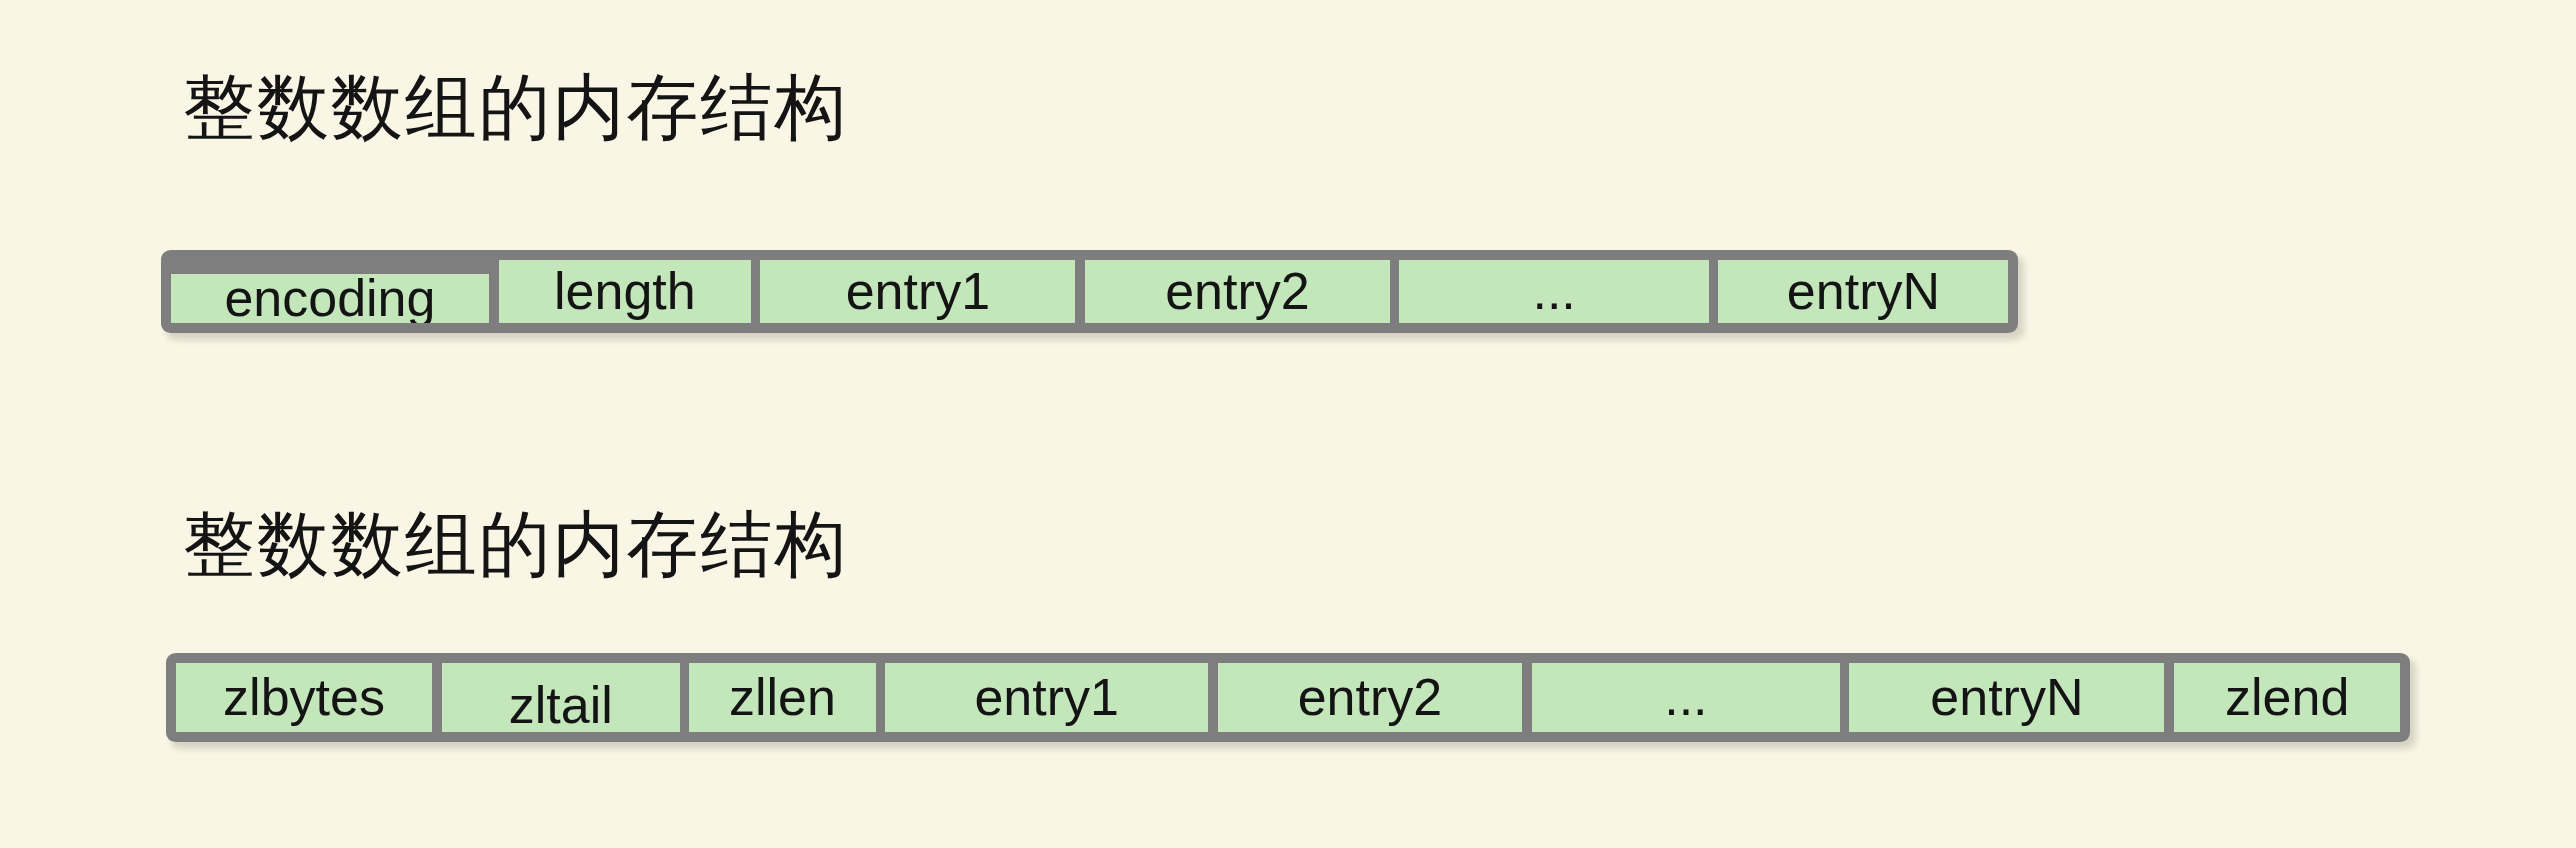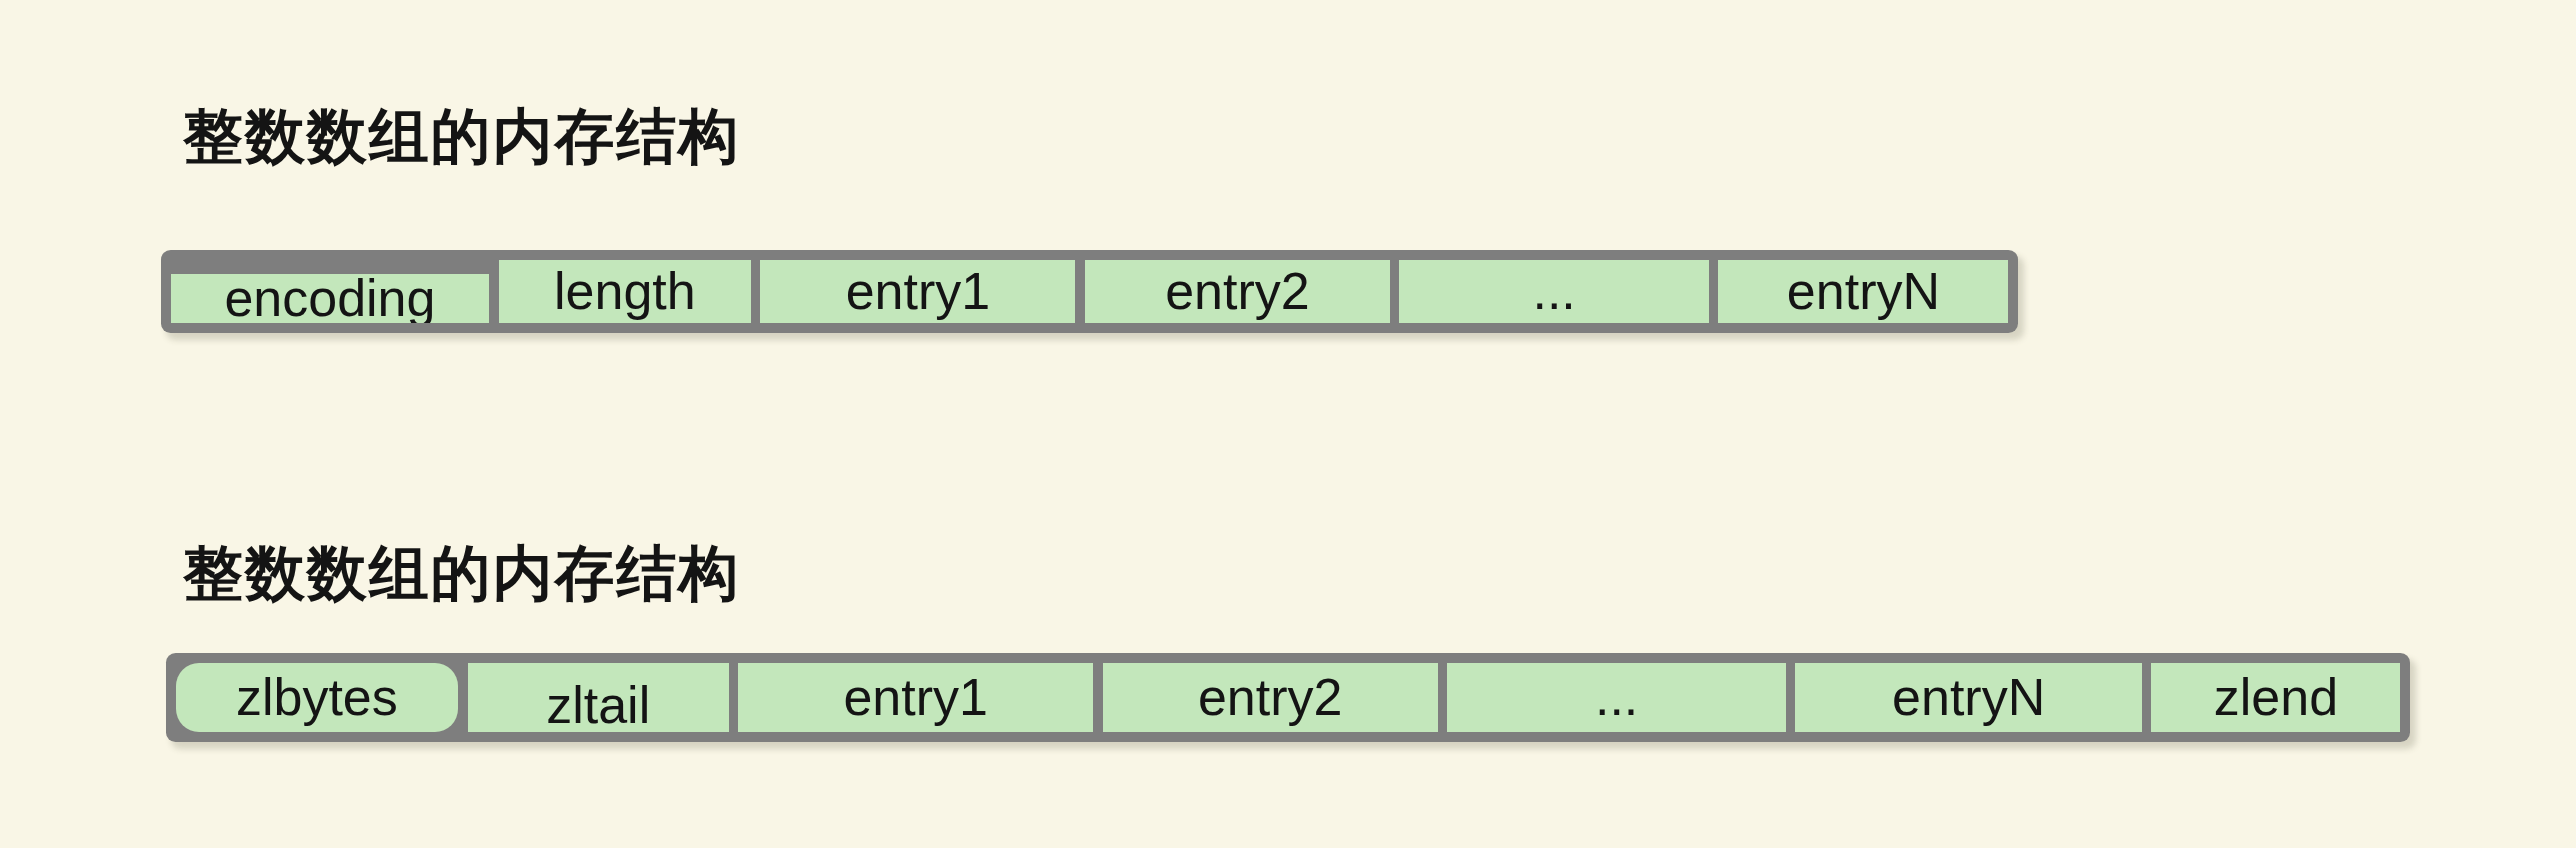--- a/index.html
+++ b/index.html
@@ -13,27 +13,26 @@
   body{
     background:var(--bg);
     font-family:"Liberation Sans","DejaVu Sans",sans-serif;
     color:var(--ink);
     position:relative;
     overflow:hidden;
   }
   .title{
     position:absolute;
     left:183px;
-    font-size:60px;
+    font-size:72px;
     line-height:1;
-    font-weight:700;
+    font-weight:400;
     color:var(--ink);
     white-space:nowrap;
     letter-spacing:1.9px;
-    margin-top:36px;
   }
   #title-1{top:71px;}
   #title-2{top:508px;}
   .memrow{
     position:absolute;
     display:flex;
     background:var(--gray);
     border-radius:9.6px;
     padding:9.6px;
     gap:9.6px;
@@ -79,25 +78,28 @@
       <span>...</span>
     </div>
     <div class="cell" style="flex-grow: 313;">
       <span>entryN</span>
     </div>
   </div>
 
 <h1 id="title-2" class="title">整数数组的内存结构</h1>
 
 <div id="row-2" class="memrow">
-    <div class="cell" style="flex-grow: 278; border-radius: 23px;">
+    <div class="cell" style="flex-grow: 278;">
       <span>zlbytes</span>
     </div>
     <div class="cell" style="flex-grow: 257; align-items: flex-end;">
       <span>zltail</span>
+    </div>
+    <div class="cell" style="flex-grow: 202;">
+      <span>zllen</span>
     </div>
     <div class="cell" style="flex-grow: 349;">
       <span>entry1</span>
     </div>
     <div class="cell" style="flex-grow: 330;">
       <span>entry2</span>
     </div>
     <div class="cell" style="flex-grow: 333;">
       <span>...</span>
     </div>

